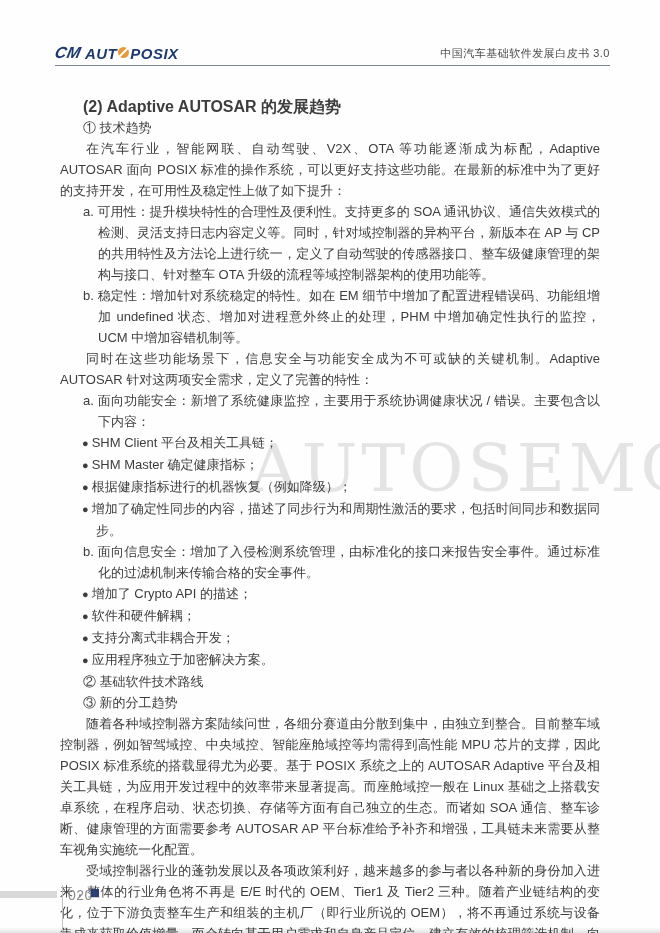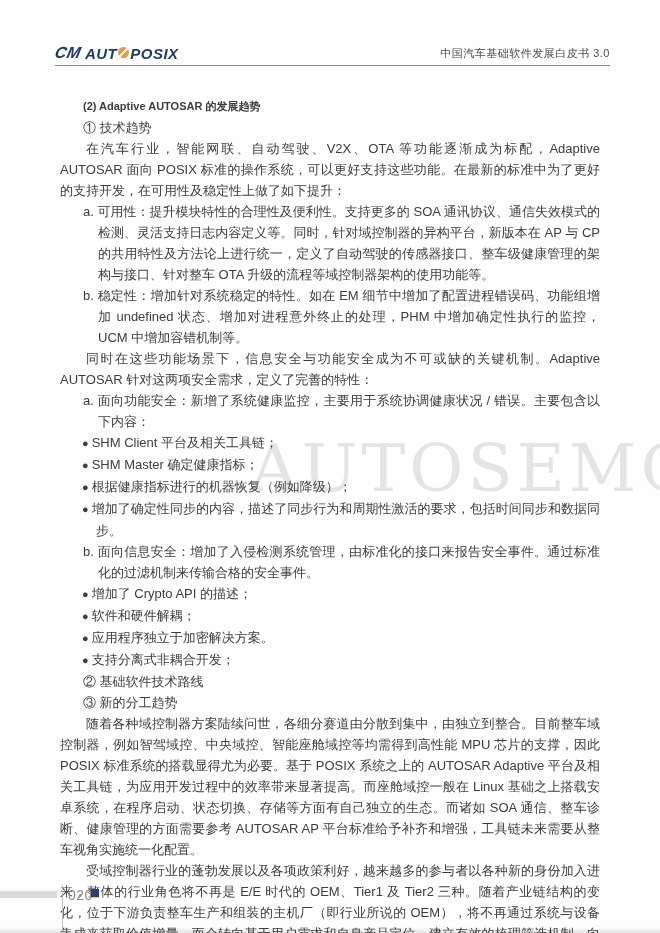--- a/index.html
+++ b/index.html
@@ -36,21 +36,21 @@
   .logo-semo{display:inline-block;}
   .doc-title{font-size:11px;color:#4a4a4a;letter-spacing:0.5px;padding-bottom:1px;}
 
   
   .content{
     position:absolute;top:96px;left:60px;width:540px;
     font-size:13px;line-height:21px;color:var(--text);
     text-align:justify;
   }
   .blk{margin:0;}
-  .b-heading{font-weight:bold;text-indent:23px;font-size:11px;}
+  .b-heading{font-weight:bold;text-indent:23px;font-size:16px;}
   .b-circled{text-indent:23px;}
   .b-para{text-indent:26px;}
   .b-alpha{padding-left:38px;text-indent:-15px;}
   .b-bullet{padding-left:36px;text-indent:-14px;}
   .dot{font-size:11px;margin-right:3px;}
 
   
   .watermark{
     position:absolute;top:430px;left:250px;
     font-family:"DejaVu Serif", serif;
@@ -91,22 +91,22 @@
       <div class="blk b-alpha">b. 稳定性：增加针对系统稳定的特性。如在 EM 细节中增加了配置进程错误码、功能组增加 undefined 状态、增加对进程意外终止的处理，PHM 中增加确定性执行的监控，UCM 中增加容错机制等。</div>
       <div class="blk b-para">同时在这些功能场景下，信息安全与功能安全成为不可或缺的关键机制。Adaptive AUTOSAR 针对这两项安全需求，定义了完善的特性：</div>
       <div class="blk b-alpha">a. 面向功能安全：新增了系统健康监控，主要用于系统协调健康状况 / 错误。主要包含以下内容：</div>
       <div class="blk b-bullet"><span class="dot">●</span><span>SHM Client 平台及相关工具链；</span></div>
       <div class="blk b-bullet"><span class="dot">●</span><span>SHM Master 确定健康指标；</span></div>
       <div class="blk b-bullet"><span class="dot">●</span><span>根据健康指标进行的机器恢复（例如降级）；</span></div>
       <div class="blk b-bullet"><span class="dot">●</span><span>增加了确定性同步的内容，描述了同步行为和周期性激活的要求，包括时间同步和数据同步。</span></div>
       <div class="blk b-alpha">b. 面向信息安全：增加了入侵检测系统管理，由标准化的接口来报告安全事件。通过标准化的过滤机制来传输合格的安全事件。</div>
       <div class="blk b-bullet"><span class="dot">●</span><span>增加了 Crypto API 的描述；</span></div>
       <div class="blk b-bullet"><span class="dot">●</span><span>软件和硬件解耦；</span></div>
+      <div class="blk b-bullet"><span class="dot">●</span><span>支持分离式非耦合开发；</span></div>
       <div class="blk b-bullet"><span class="dot">●</span><span>应用程序独立于加密解决方案。</span></div>
-      <div class="blk b-bullet"><span class="dot">●</span><span>支持分离式非耦合开发；</span></div>
       <div class="blk b-circled">② 基础软件技术路线</div>
       <div class="blk b-circled">③ 新的分工趋势</div>
       <div class="blk b-para">随着各种域控制器方案陆续问世，各细分赛道由分散到集中，由独立到整合。目前整车域控制器，例如智驾域控、中央域控、智能座舱域控等均需得到高性能 MPU 芯片的支撑，因此 POSIX 标准系统的搭载显得尤为必要。基于 POSIX 系统之上的 AUTOSAR Adaptive 平台及相关工具链，为应用开发过程中的效率带来显著提高。而座舱域控一般在 Linux 基础之上搭载安卓系统，在程序启动、状态切换、存储等方面有自己独立的生态。而诸如 SOA 通信、整车诊断、健康管理的方面需要参考 AUTOSAR AP 平台标准给予补齐和增强，工具链未来需要从整车视角实施统一化配置。</div>
       <div class="blk b-para">受域控制器行业的蓬勃发展以及各项政策利好，越来越多的参与者以各种新的身份加入进来，整体的行业角色将不再是 E/E 时代的 OEM、Tier1 及 Tier2 三种。随着产业链结构的变化，位于下游负责整车生产和组装的主机厂（即行业所说的 OEM），将不再通过系统与设备集成来获取价值增量，而会转向基于用户需求和自身产品定位，建立有效的梳理筛选机制，向上游 Tier1 及 Tier2 提出更多定制化的需求。</div>
     </div>
 
   <div class="footer-bar"></div>
   <div class="footer-vline"></div>
   <div class="page-num">020</div>
   <div class="page-square"></div>

